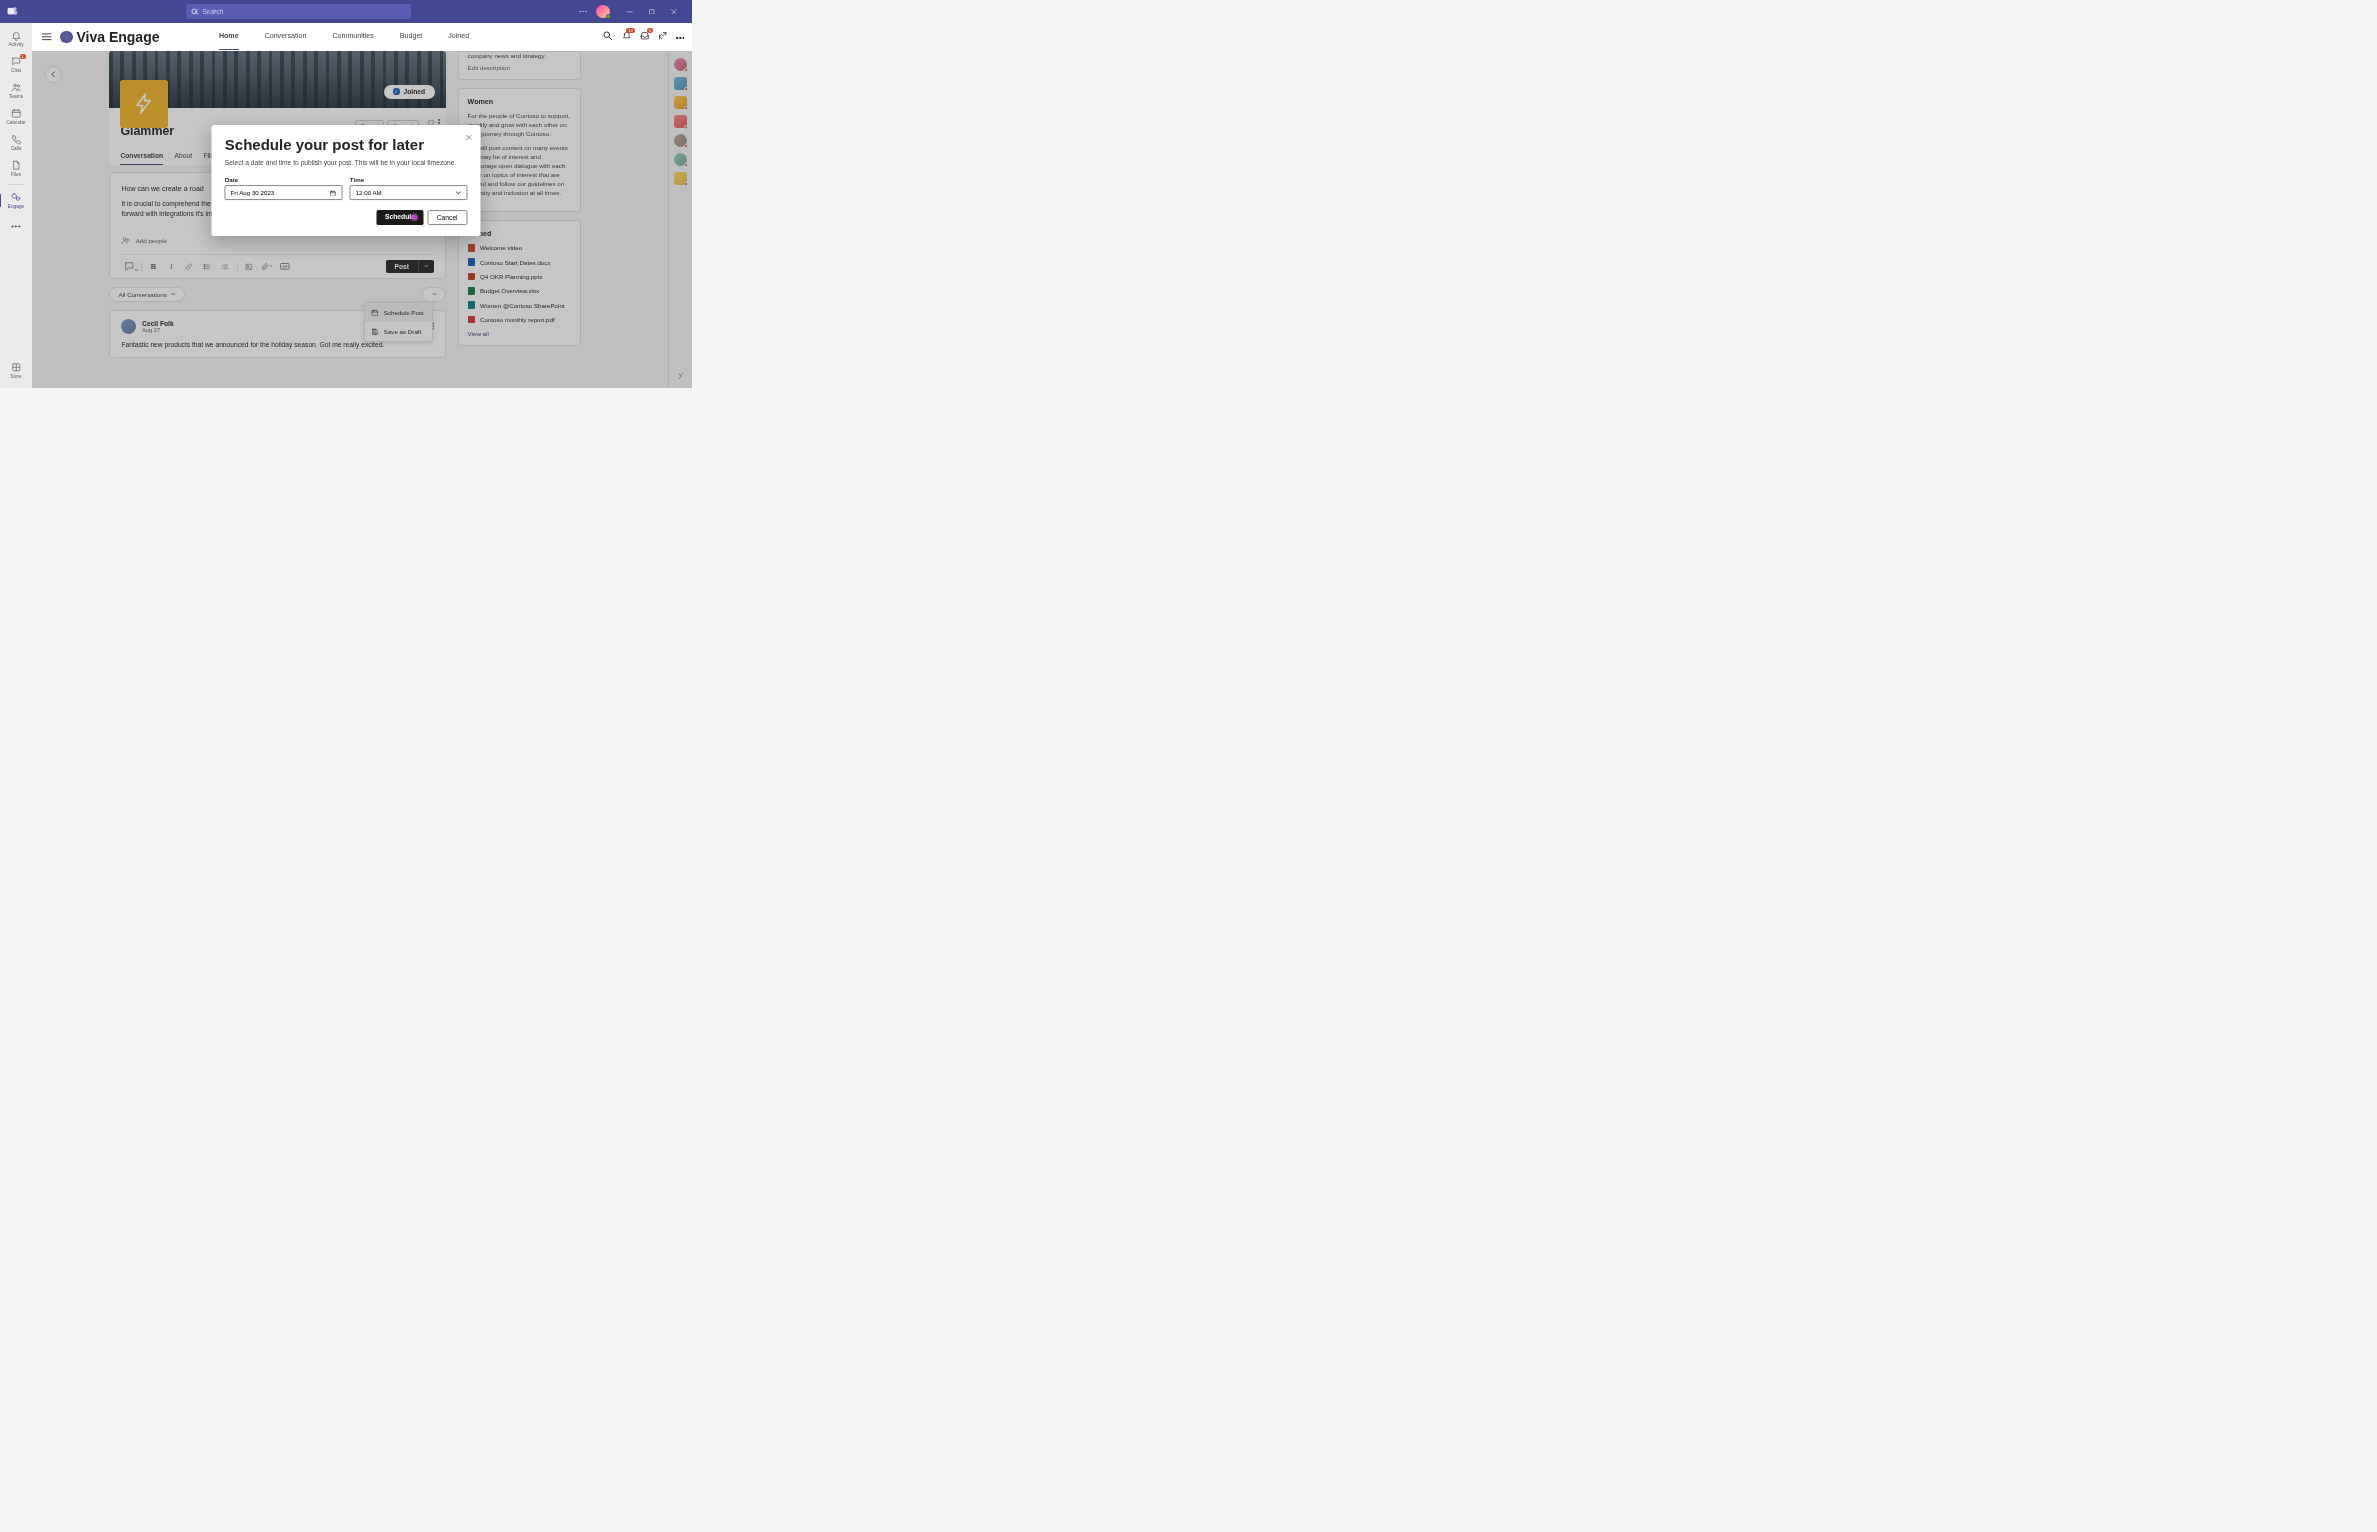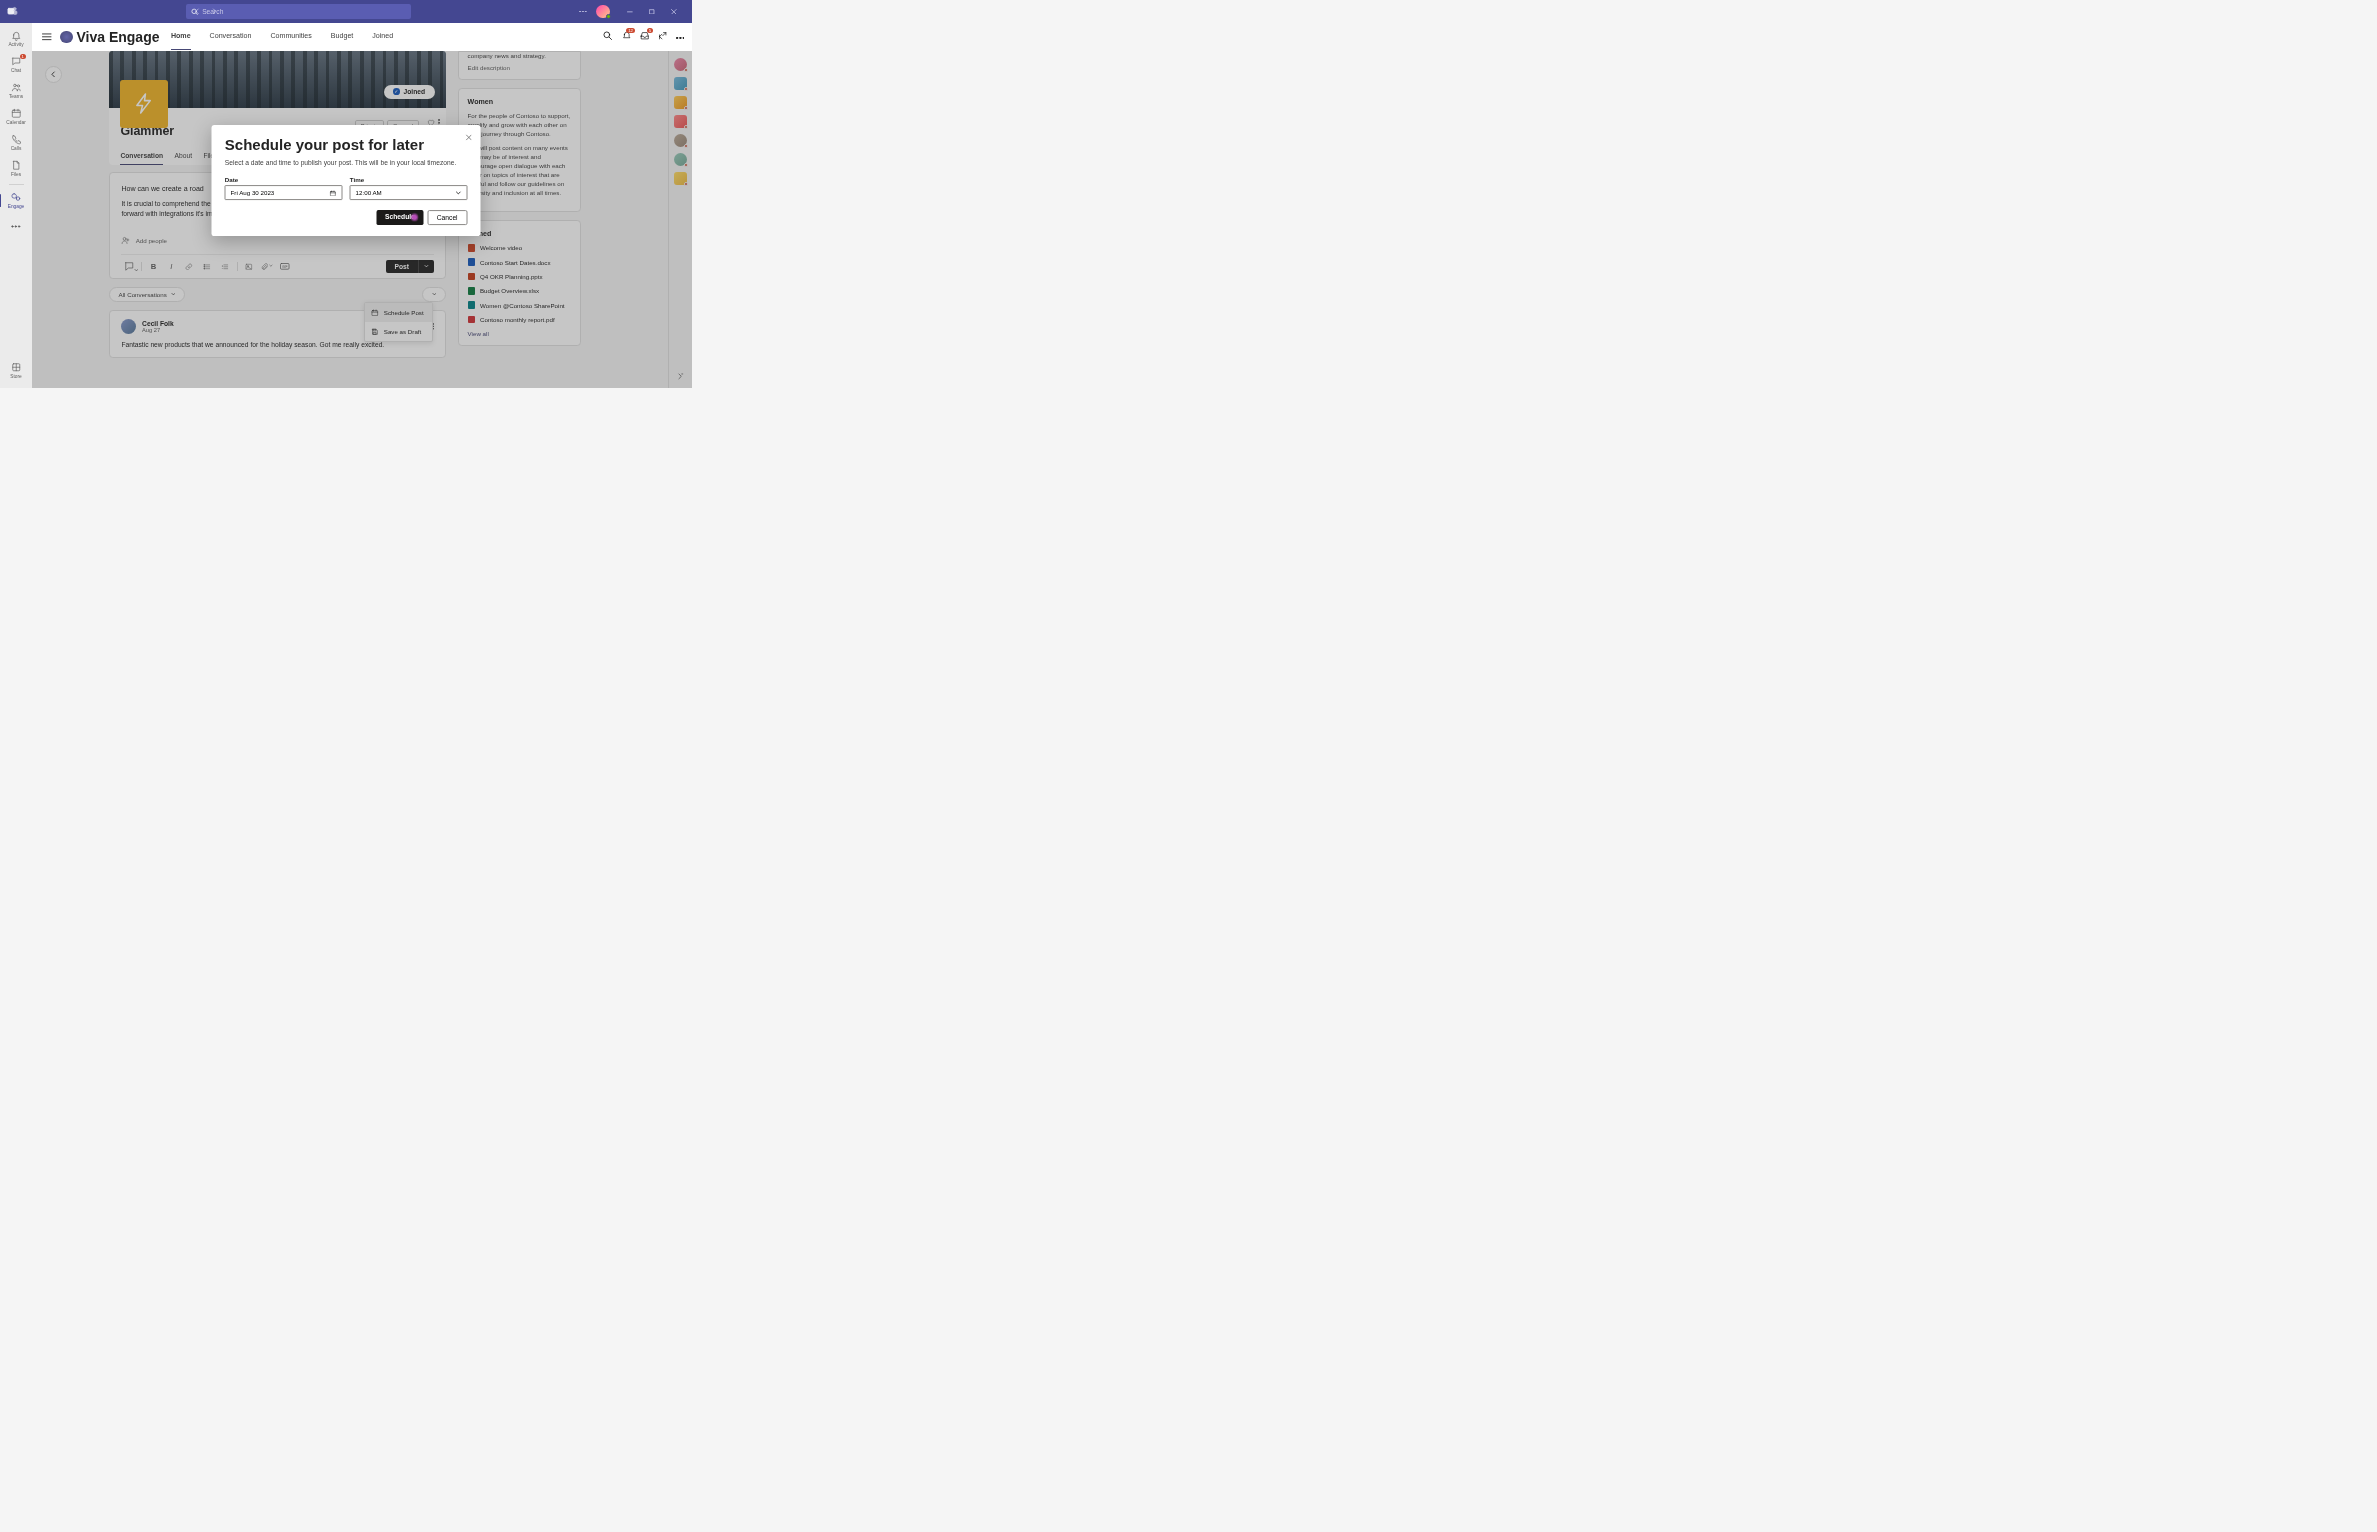--- a/index.html
+++ b/index.html
@@ -26,21 +26,21 @@
 .rail-item.selected::before { content: ''; position: absolute; left: -2.9px; top: 5.7px; bottom: 5.7px; width: 1px; background: #444791; border-radius: 1px; }
 .rail-sep { width: 15px; height: 0.5px; background: #d0d0d0; margin: 1.9px 0; }
 .rail-badge { position: absolute; top: 1px; right: 3.8px; background: #cc4a31; color: #fff; font-size: 4.3px; border-radius: 3.8px; padding: 0 1.9px; min-width: 5.7px; text-align: center; }
 
 
 .topnav { position: absolute; left: 32px; right: 0; top: 23px; height: 28.5px; background: #fff; display: flex; align-items: center; padding: 0 7.6px; border-bottom: 0.5px solid #e1e1e1; }
 .hamburger { width: 15px; height: 15px; display: flex; align-items: center; justify-content: center; margin-right: 5.7px; }
 .brand { display: flex; align-items: center; gap: 3.8px; margin-right: 11.4px; }
 .brand-icon { width: 12.4px; height: 12.4px; border-radius: 50%; background: radial-gradient(circle,#6264a7,#464775); }
 .brand-text { font-size: 14px; font-weight: 700; color: #242424; }
-.nav-tabs { display: flex; gap: 19px; }
+.nav-tabs { display: flex; gap: 26px; margin-left: 48px; }
 .nav-tab { font-size: 7.1px; color: #424242; padding: 8.6px 0; border-bottom: 1.4px solid transparent; }
 .nav-tab.active { font-weight: 600; border-bottom-color: #464775; }
 .topnav-right { margin-left: auto; display: flex; align-items: center; gap: 8.6px; }
 .noti-btn { position: relative; }
 .noti-badge { position: absolute; top: -2.9px; right: -3.8px; background: #cc4a31; color: #fff; font-size: 4.3px; border-radius: 3.8px; padding: 0 1.9px; }
 
 
 .content { position: absolute; left: 32px; right: 0; top: 51px; bottom: 0; background: #f5f5f5; overflow: hidden; }
 .scrim { position: absolute; inset: 0; background: rgba(50,50,50,0.28); z-index: 5; }
 

